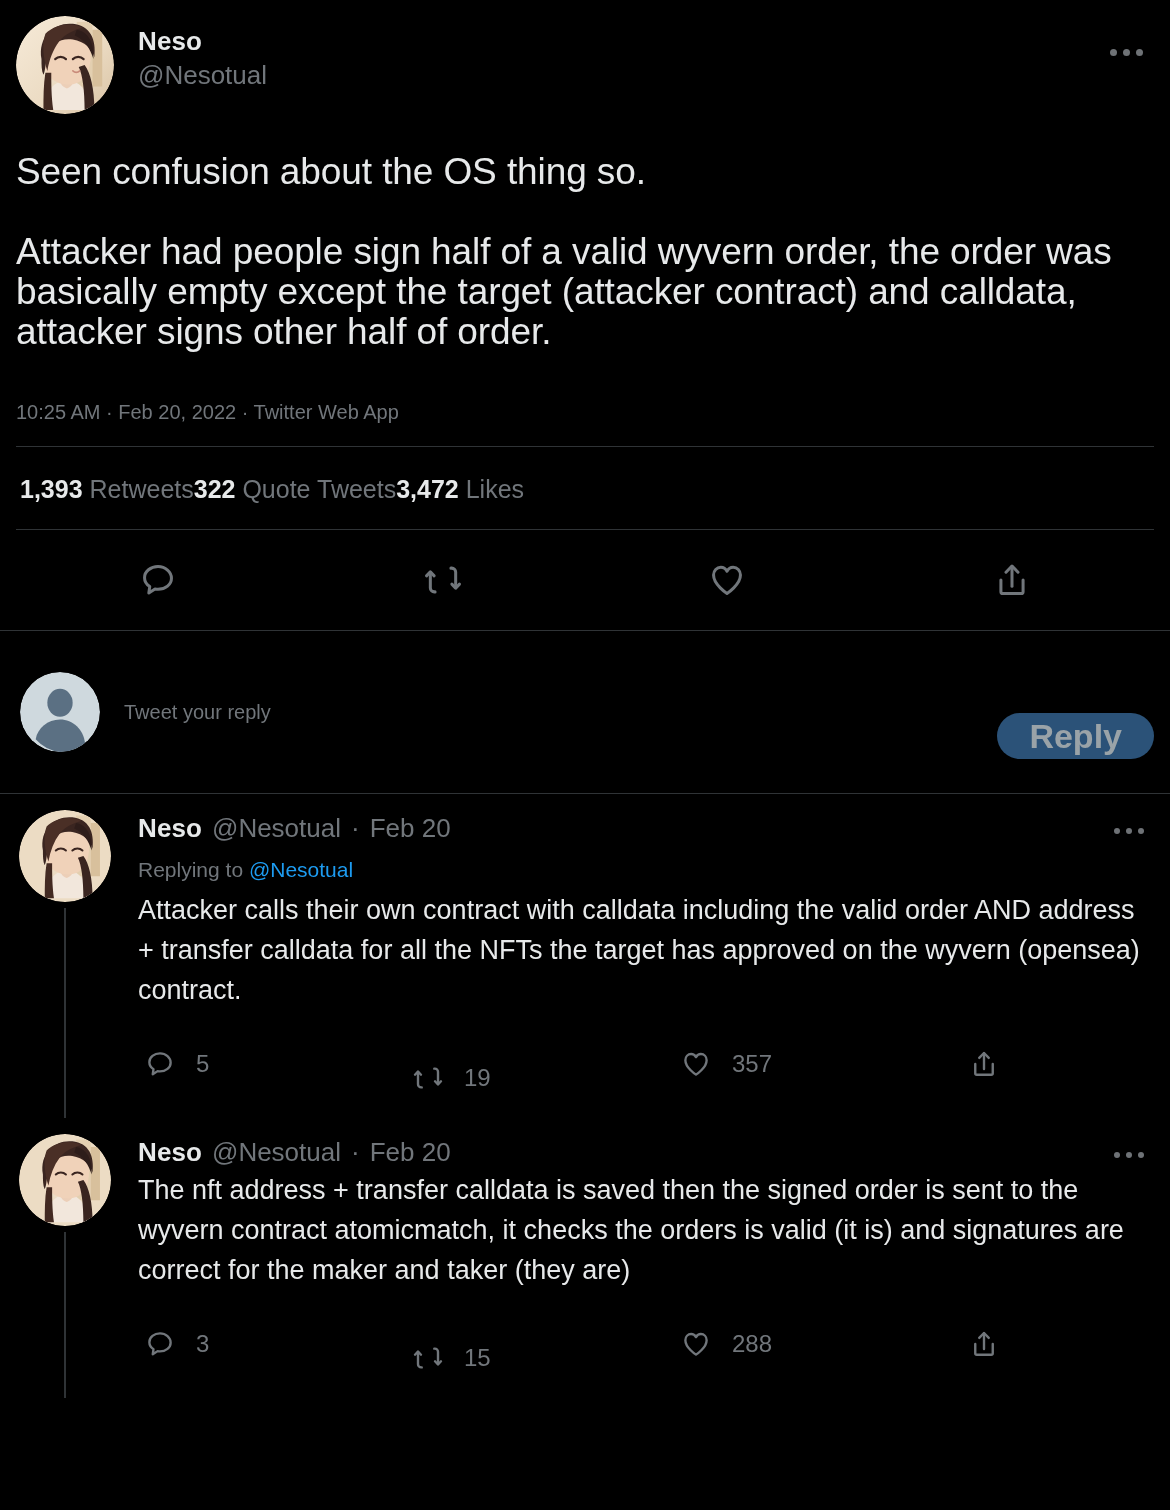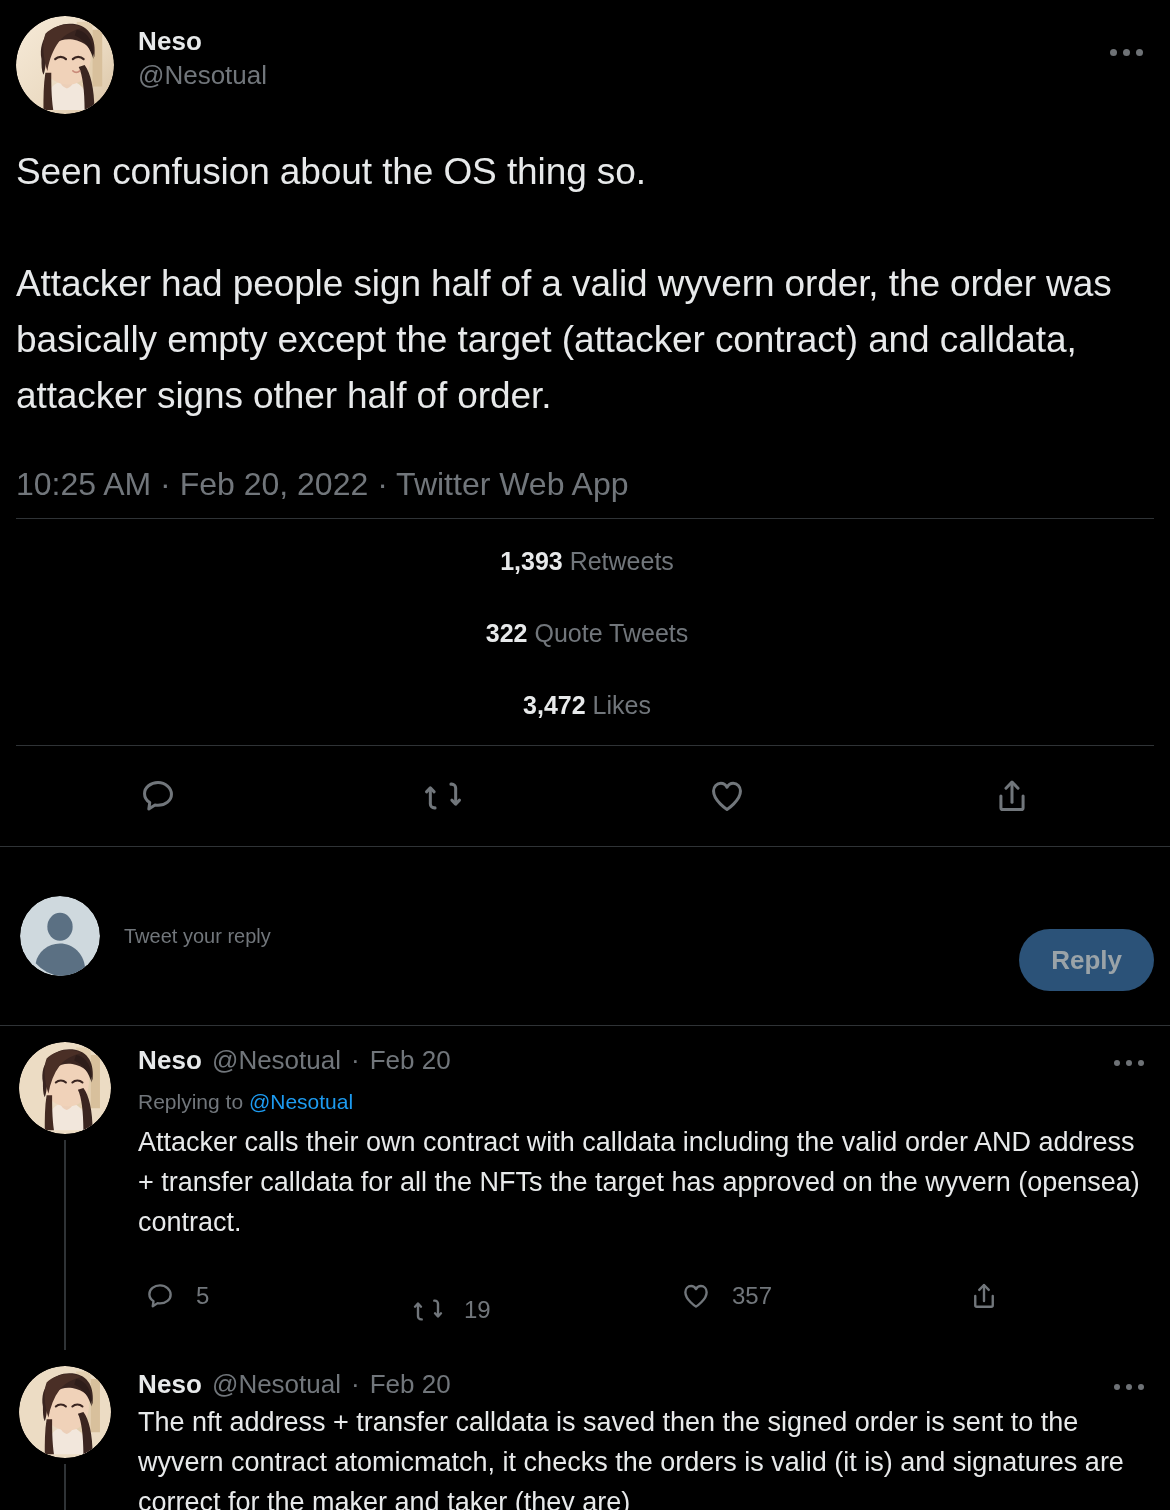--- a/index.html
+++ b/index.html
@@ -67,51 +67,49 @@
   }
   .more-btn i {
     display: block;
     width: 7px; height: 7px;
     border-radius: 50%;
     background: #6e7276;
   }
 
   .tweet-body {
     font-size: 37px;
-    line-height: 56px;
+    line-height: 40px;
     color: #e7e9ea;
     letter-spacing: -0.1px;
-    margin-top: 30px;
+    margin-top: 38px;
     white-space: pre-wrap;
     word-wrap: break-word;
   }
 
   .tweet-meta {
-    font-size: 32px;
+    font-size: 20px;
     line-height: 32px;
     color: #71767b;
     margin-top: 44px;
     padding-bottom: 18px;
   }
 
   .hr {
     height: 1px;
     background: #2f3336;
     margin: 0 0 0 0;
   }
 
   .stats-row {
     display: flex;
     align-items: center;
-    gap: 40px;
     padding: 26px 0 24px 4px;
     font-size: 25px;
     line-height: 32px;
     color: #71767b;
-    flex-direction: column;
   }
   .stats-row .num { color: #e7e9ea; font-weight: bold; }
   .stat { white-space: nowrap; }
 
   .actions-row {
     display: flex;
     align-items: center;
     padding: 22px 0 22px 0;
   }
   .action-cell {
@@ -137,25 +135,25 @@
   .composer .avatar { width: 80px; height: 80px; margin-right: 24px; }
   .composer-placeholder {
     flex: 1 1 auto;
     font-size: 20px;
     line-height: 40px;
     color: #71767b;
   }
   .reply-btn {
     background: #2b5278;
     color: #9aa3a8;
-    font-size: 26px;
+    font-size: 34px;
     font-weight: bold;
     border: none;
     border-radius: 9999px;
-    padding: 17px 32px;
+    padding: 9px 32px;
     line-height: 28px;
     font-family: "Liberation Sans", sans-serif;
     margin-top: 48px;
   }
 
   .thick-hr { height: 1px; background: #2f3336; }
 
   
   .reply {
     display: flex;

